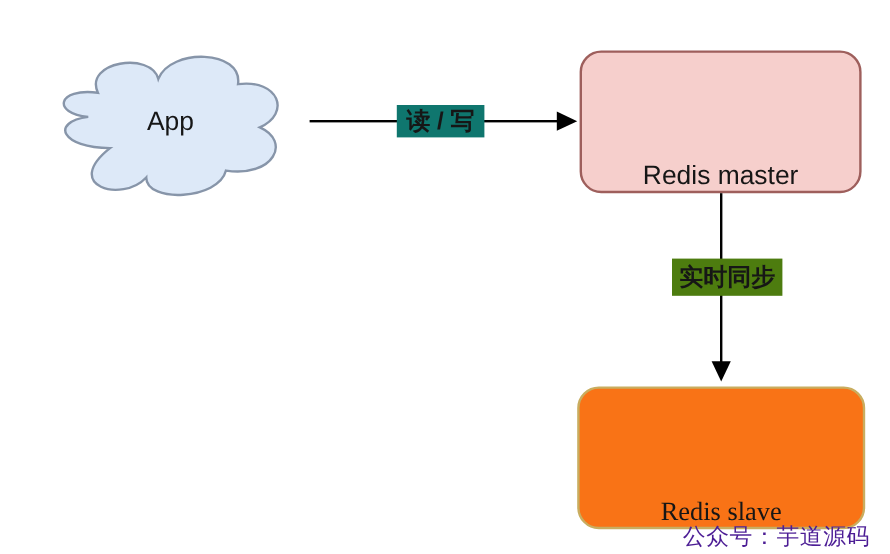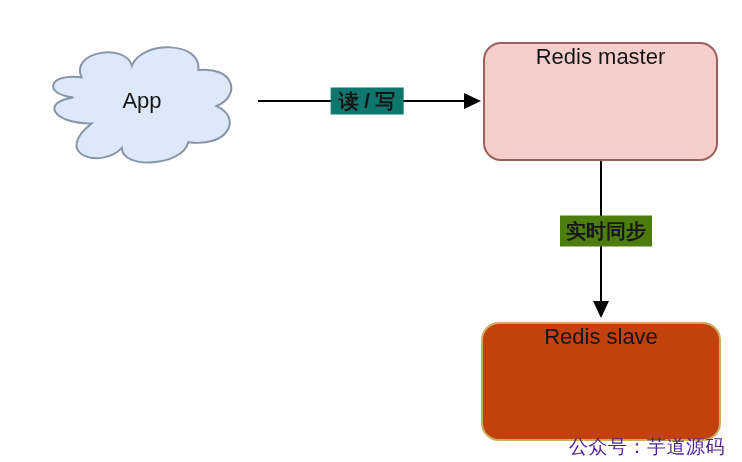--- a/index.html
+++ b/index.html
@@ -21,21 +21,21 @@
     position: absolute; left: 0; top: 0; right: 0; bottom: 14px;
     display: flex; align-items: center; justify-content: center;
     font-size: 22px;
   }
 
   
   .box {
     position: absolute;
     border: 2px solid #999;
     border-radius: 18px;
-    display: flex; align-items: flex-start; justify-content: center;
+    display: flex; align-items: flex-end; justify-content: center;
     font-size: 22px;
   }
   .box-master { left: 483px; top: 42px; width: 231px; height: 115px; }
   .box-slave  { left: 481px; top: 322px; width: 236px; height: 115px; }
 
   
   .hline { left: 258px; top: 100px; width: 210px; height: 2px; background: #000; }
   .harrow {
     left: 464px; top: 93px; width: 0; height: 0;
     border-left: 17px solid #000;
@@ -103,19 +103,19 @@
   <div class="abs hlabel">读 / 写</div>
 
   <div class="abs box box-master" style="background: rgb(246, 207, 204); border-color: rgb(158, 95, 92);">
     <span>Redis master</span>
   </div>
 
   <div class="abs vline"></div>
   <div class="abs varrow"></div>
   <div class="abs vlabel">实时同步</div>
 
-  <div class="abs box box-slave" style="background: #c2410c; border-color: rgb(201, 173, 95);">
+  <div class="abs box box-slave" style="background: #f97316; border-color: rgb(201, 173, 95); font-family: Liberation Serif, serif;">
     <span>Redis slave</span>
   </div>
 
   <div class="abs watermark" style="color: #4c1d95;">公众号：芋道源码</div>
 
 </div>
 
 </body></html>

